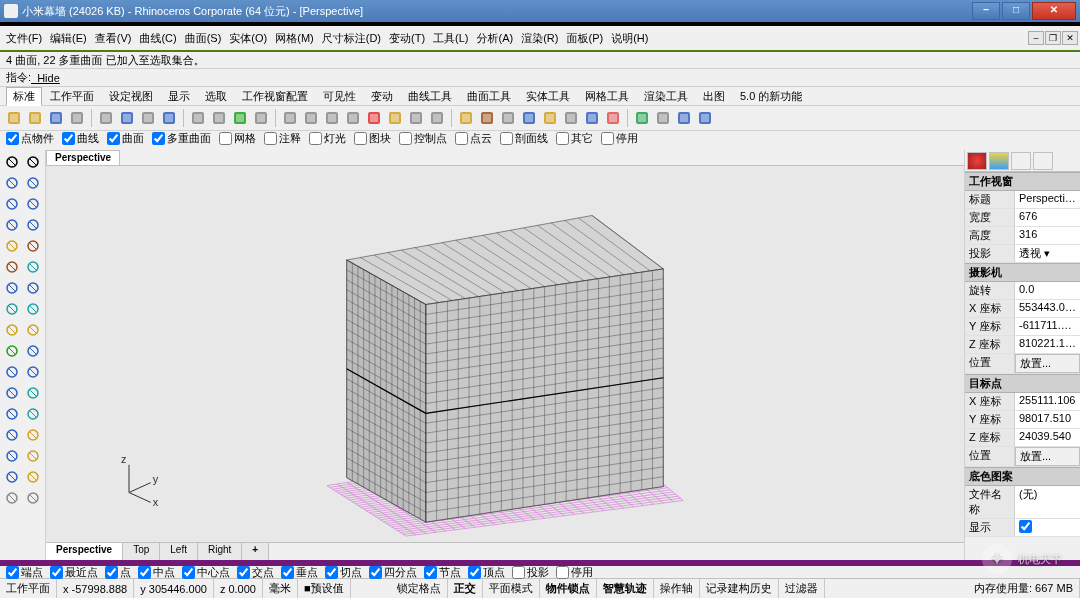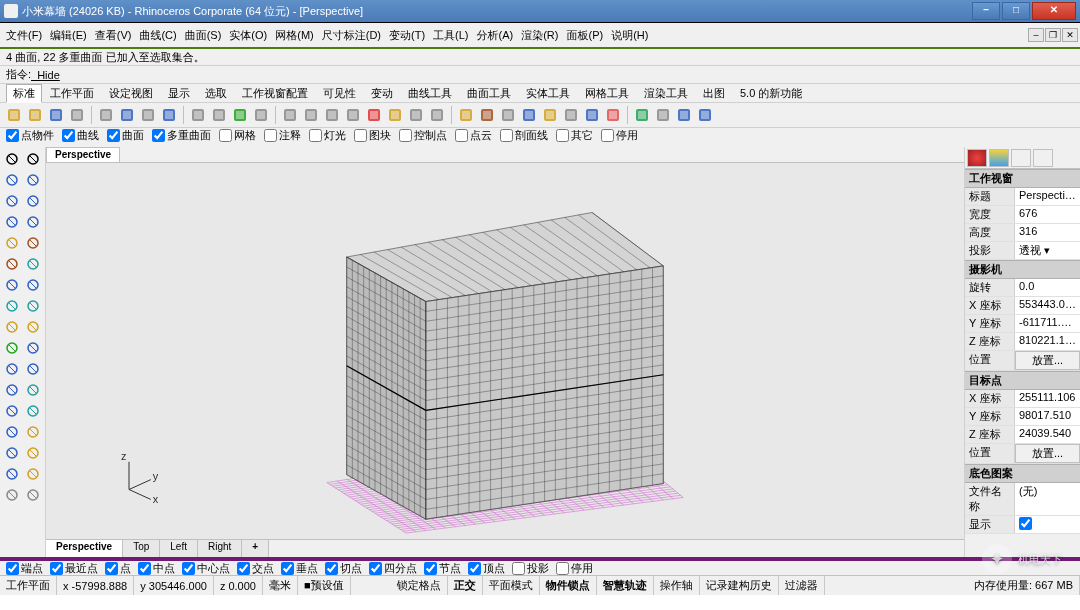--- a/index.html
+++ b/index.html
@@ -3,21 +3,21 @@
 <meta charset="utf-8">
 <style>
 * { margin:0; padding:0; box-sizing:border-box; font-family:"Microsoft YaHei","SimSun",Tahoma,sans-serif; font-size:11px; }
 body { width:1080px; height:610px; background:#fff; overflow:hidden; position:relative; }
 .titlebar { height:22px; background:linear-gradient(#5f90c7,#4a7bb8); color:#fff; display:flex; align-items:center; padding:0 4px; }
 .titlebar .icon { width:14px; height:14px; background:#f0f0f0; border-radius:2px; margin-right:4px; }
 .titlebar .title { flex:1; }
 .winbtns { display:flex; }
 .winbtn { width:28px; height:18px; border:1px solid #3a6aa6; background:linear-gradient(#6a99cf,#497ab6); text-align:center; line-height:14px; color:#fff; margin-left:2px; font-weight:bold; font-size:10px; }
 .winbtn.close { background:linear-gradient(#e06050,#c93424); border-color:#a02818; width:44px; }
-.menubar { height:18px; background:#f0f0f0; border-top:1px solid #000000; display:flex; align-items:center; padding:12px 2px; }
+.menubar { height:18px; background:#f0f0f0; border-top:4px solid #000000; display:flex; align-items:center; padding:12px 2px; }
 .menubar span { padding:0 4px; cursor:default; }
 .mdictrl { margin-left:auto; display:flex; }
 .mdictrl .b { width:16px; height:14px; border:1px solid #aaa; background:#e8e8e8; margin-left:1px; text-align:center; line-height:12px; font-size:9px; }
 .cmdhist { height:18px; background:#f0f0f0; border-top:2px solid #4d7c0f; padding:1px 6px; font-size:11px; color:#000; }
 .cmdline { height:18px; background:#f0f0f0; border-top:1px solid #d0d0d0; display:flex; align-items:center; padding:0 6px; }
 .cmdline input { border:none; background:transparent; outline:none; flex:1; font-size:11px;text-decoration:underline; }
 .tabs { height:20px; background:#f0f0f0; border-top:1px solid #d0d0d0; border-bottom:1px solid #d0d0d0; display:flex; align-items:center; padding:0 6px; }
 .tabs span { padding:1px 6px; margin-right:1px; border:1px solid transparent; cursor:default; }
 .tabs span.active { background:#fff; border:1px solid #b0b0b0; border-bottom-color:#fff; }
 .toolbar { height:24px; background:#f0f0f0; display:flex; align-items:center; padding:0 4px; gap:1px; }
@@ -39,22 +39,22 @@
 .vptabs span { padding:1px 10px; border-right:1px solid #c0c0c0; background:#e8e8e8; font-size:10px; }
 .vptabs span.active { background:#fff; font-weight:bold; }
 .rightpanel { width:116px; background:#f0f0f0; border-left:1px solid #d0d0d0; display:flex; flex-direction:column; }
 .paneltabs { height:22px; display:flex; align-items:center; gap:2px; padding:2px; border-bottom:1px solid #c0c0c0; }
 .paneltabs .pt { width:20px; height:18px; border:1px solid #c0c0c0; background:#fff; }
 .proplist { flex:1; overflow:auto; font-size:10px; }
 .proplist .sec { background:#d0d0d0; padding:1px 4px; font-weight:bold; border-top:1px solid #b0b0b0; border-bottom:1px solid #b0b0b0; }
 .proplist .row { display:flex; border-bottom:1px solid #e0e0e0; }
 .proplist .row .k { width:50px; padding:1px 4px; background:#e8e8e8; border-right:1px solid #d0d0d0; }
 .proplist .row .v { flex:1; padding:1px 4px; background:#fff; overflow:hidden; text-overflow:ellipsis; }
-.proplist .row .v.btn { background:#f0f0f0; text-align:center; border:1px solid #c0c0c0; }
-.osnap { height:18px; background:#f0f0f0; border-top:4px solid #701a75; display:flex; align-items:center; padding:0 6px; gap:4px; }
+.proplist .row .v.btn { background:#f0f0f0; text-align:left; border:1px solid #c0c0c0; }
+.osnap { height:18px; background:#f0f0f0; border-top:6px solid #701a75; display:flex; align-items:center; padding:0 6px; gap:4px; }
 .osnap label { display:flex; align-items:center; gap:2px; margin-right:3px; }
 .status { height:20px; background:#f0f0f0; border-top:1px solid #c0c0c0; display:flex; align-items:center; font-size:10px; }
 .status .cell { padding:0 6px; border-right:1px solid #c8c8c8; height:100%; display:flex; align-items:center; }
 .status .cell.bold { font-weight:bold; }
 .watermark { position:absolute; right:18px; bottom:36px; color:rgba(255,255,255,0.75); font-size:20px; display:flex; align-items:center; gap:6px; text-shadow:0 1px 3px rgba(0,0,0,0.5); pointer-events:none; }
 .watermark .wicon { width:30px; height:30px; border-radius:50%; background:rgba(255,255,255,0.25); display:flex; align-items:center; justify-content:center; font-size:18px; }
 </style>
 </head>
 <body>
 

